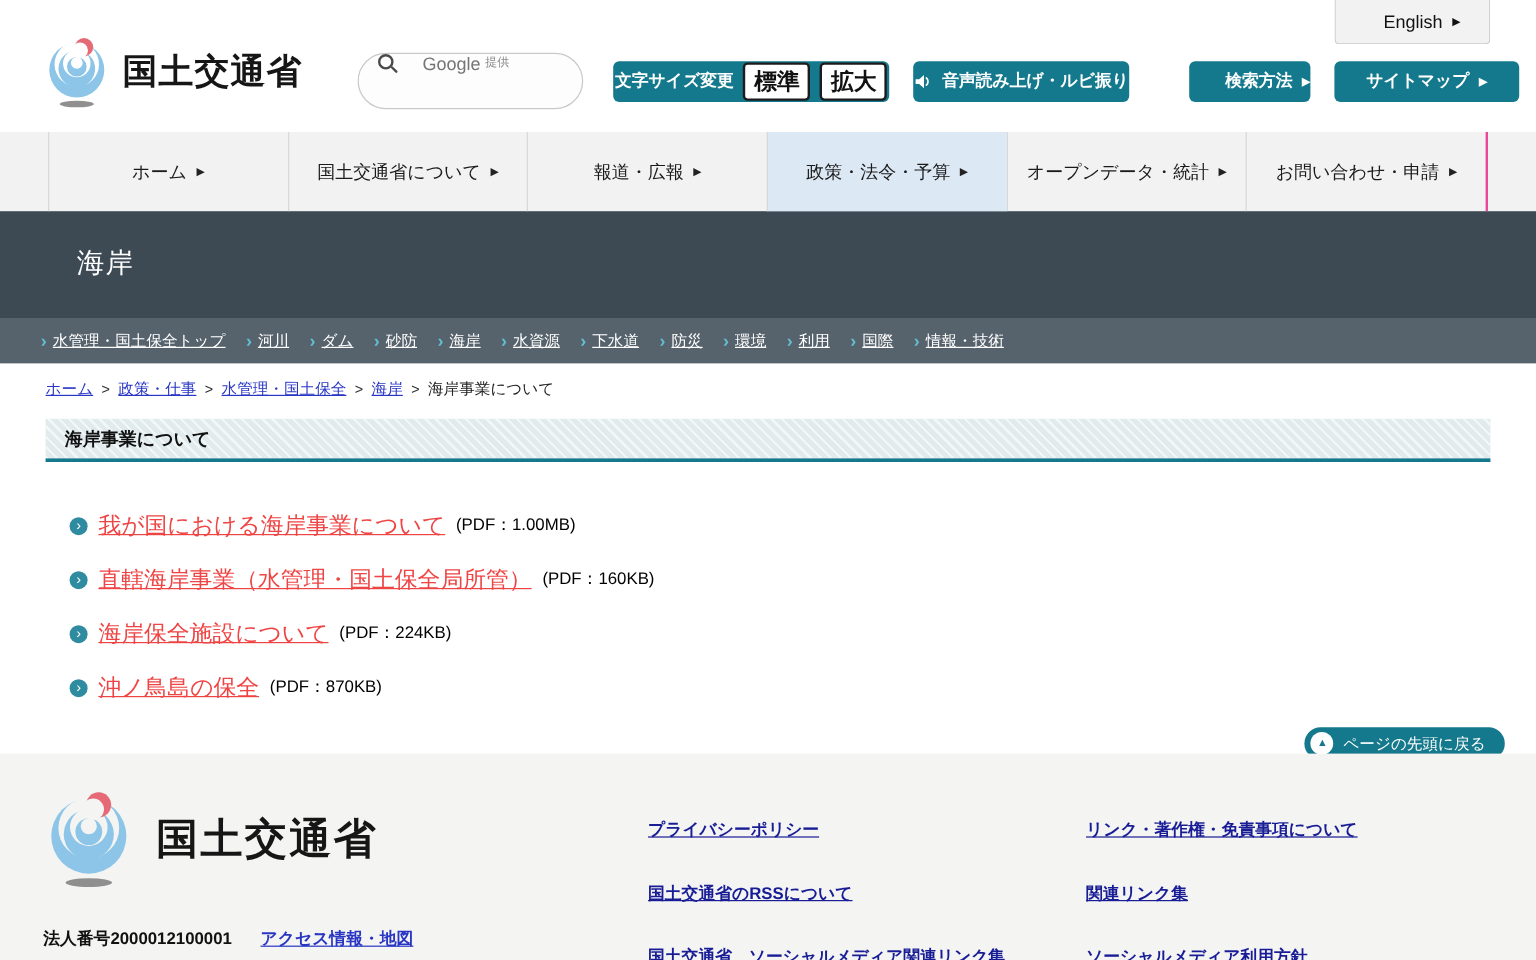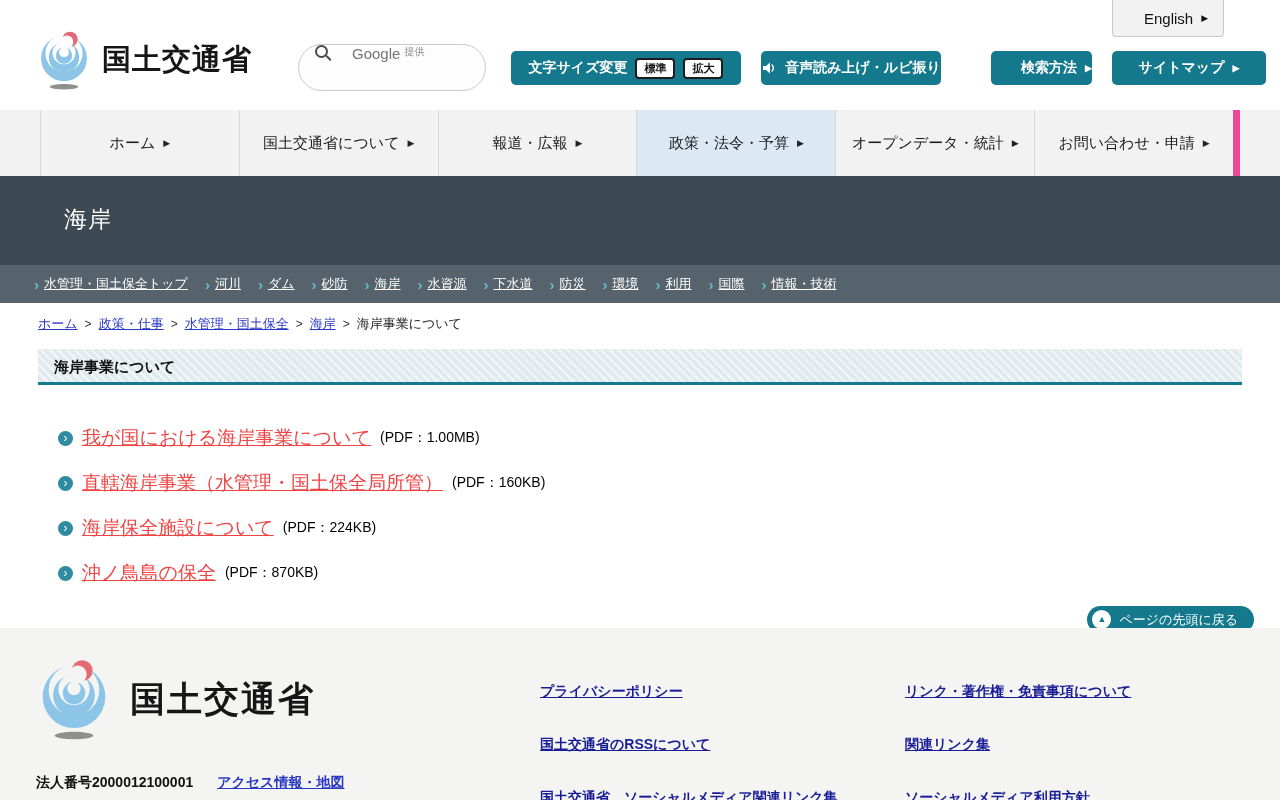--- a/index.html
+++ b/index.html
@@ -20,35 +20,35 @@
   .search-provider { margin-left:24px; color:#757575; font-size:15px; }
   .search-provider-note { margin-left:4px; color:#8a8a8a; font-size:10px; }
 
   .hbtn { position:absolute; top:51px; height:34px; background:#14798c; color:#fff;
     border:none; border-radius:5px; font-size:14px; font-weight:700;
     display:flex; align-items:center; justify-content:center; gap:8px; cursor:pointer;
     font-family:"Liberation Sans", sans-serif; }
   .hbtn .tri { font-size:9px; color:#fff; }
   .btn-fontsize { left:511px; width:230px; }
   .mini-btn { background:#fff; color:#111; border:2px solid #1c1c1c; border-radius:4px;
-    font-size:11px; font-weight:700; padding:1px 7px; cursor:pointer; font-family:inherit; }
+    font-size:19px; font-weight:700; padding:1px 7px; cursor:pointer; font-family:inherit; }
   .btn-tts { left:761px; width:180px; }
   .btn-search-method { left:991px; width:101px;padding-left:30px; }
   .btn-sitemap { left:1112px; width:154px; }
-  .btn-english { position:absolute; left:1112px; top:0; width:112px; height:37px;
+  .btn-english { position:absolute; left:1112px; top:0; width:130px; height:37px;
     background:#f2f2f2; border:1px solid #c8c8c8; border-top:none; border-radius:0 0 4px 4px;
     font-size:15px; color:#111; display:flex; align-items:center; justify-content:center; gap:8px; cursor:pointer;
     font-family:"Liberation Sans", sans-serif;padding-left:16px; }
   .btn-english .tri { font-size:9px; color:#111; }
 
   
   .gnav { height:66px; background:#f2f2f3; display:flex; padding:0 40px; }
   .gnav-item { flex:1; display:flex; align-items:center; justify-content:center; gap:8px;
     font-size:15px; color:#1a1a1a; border-left:1px solid #d8d8d8; cursor:pointer; font-weight:500; }
-  .gnav-item:last-child { border-right:7px solid #ec4899;text-align:center; }
+  .gnav-item:last-child { border-right:2px solid #ec4899;text-align:center; }
   .gnav-item.active { background:#dce9f5; }
   .gnav-item .tri { font-size:9px; color:#222; }
 
   
   .banner { height:89px; background:#3e4a53; padding:28px 0 0 64px; }
   .banner-title { color:#fff; font-size:23px; font-weight:500; letter-spacing:1px; }
 
   
   .subnav { height:38px; background:#57636c; display:flex; align-items:center; padding-left:34px; gap:17px; }
   .subnav-item { display:flex; align-items:center; gap:5px; cursor:pointer; }

